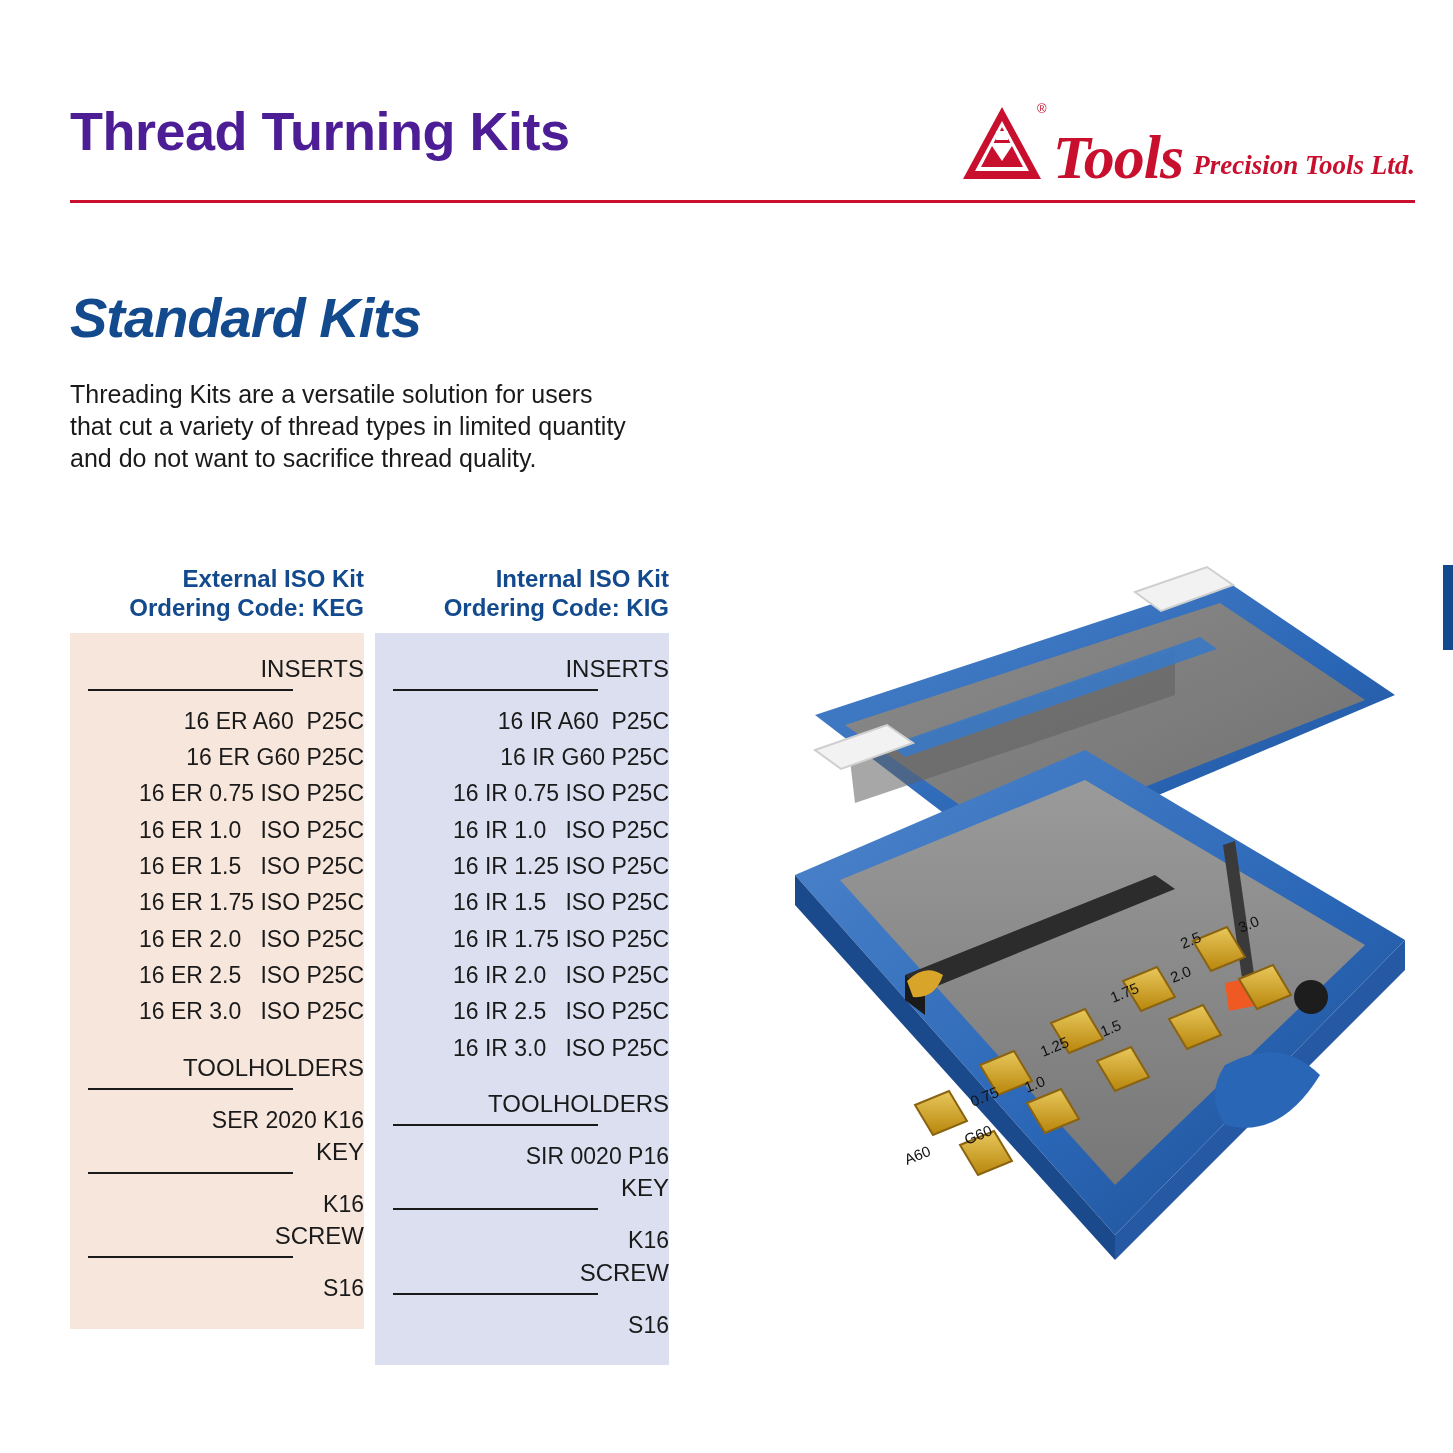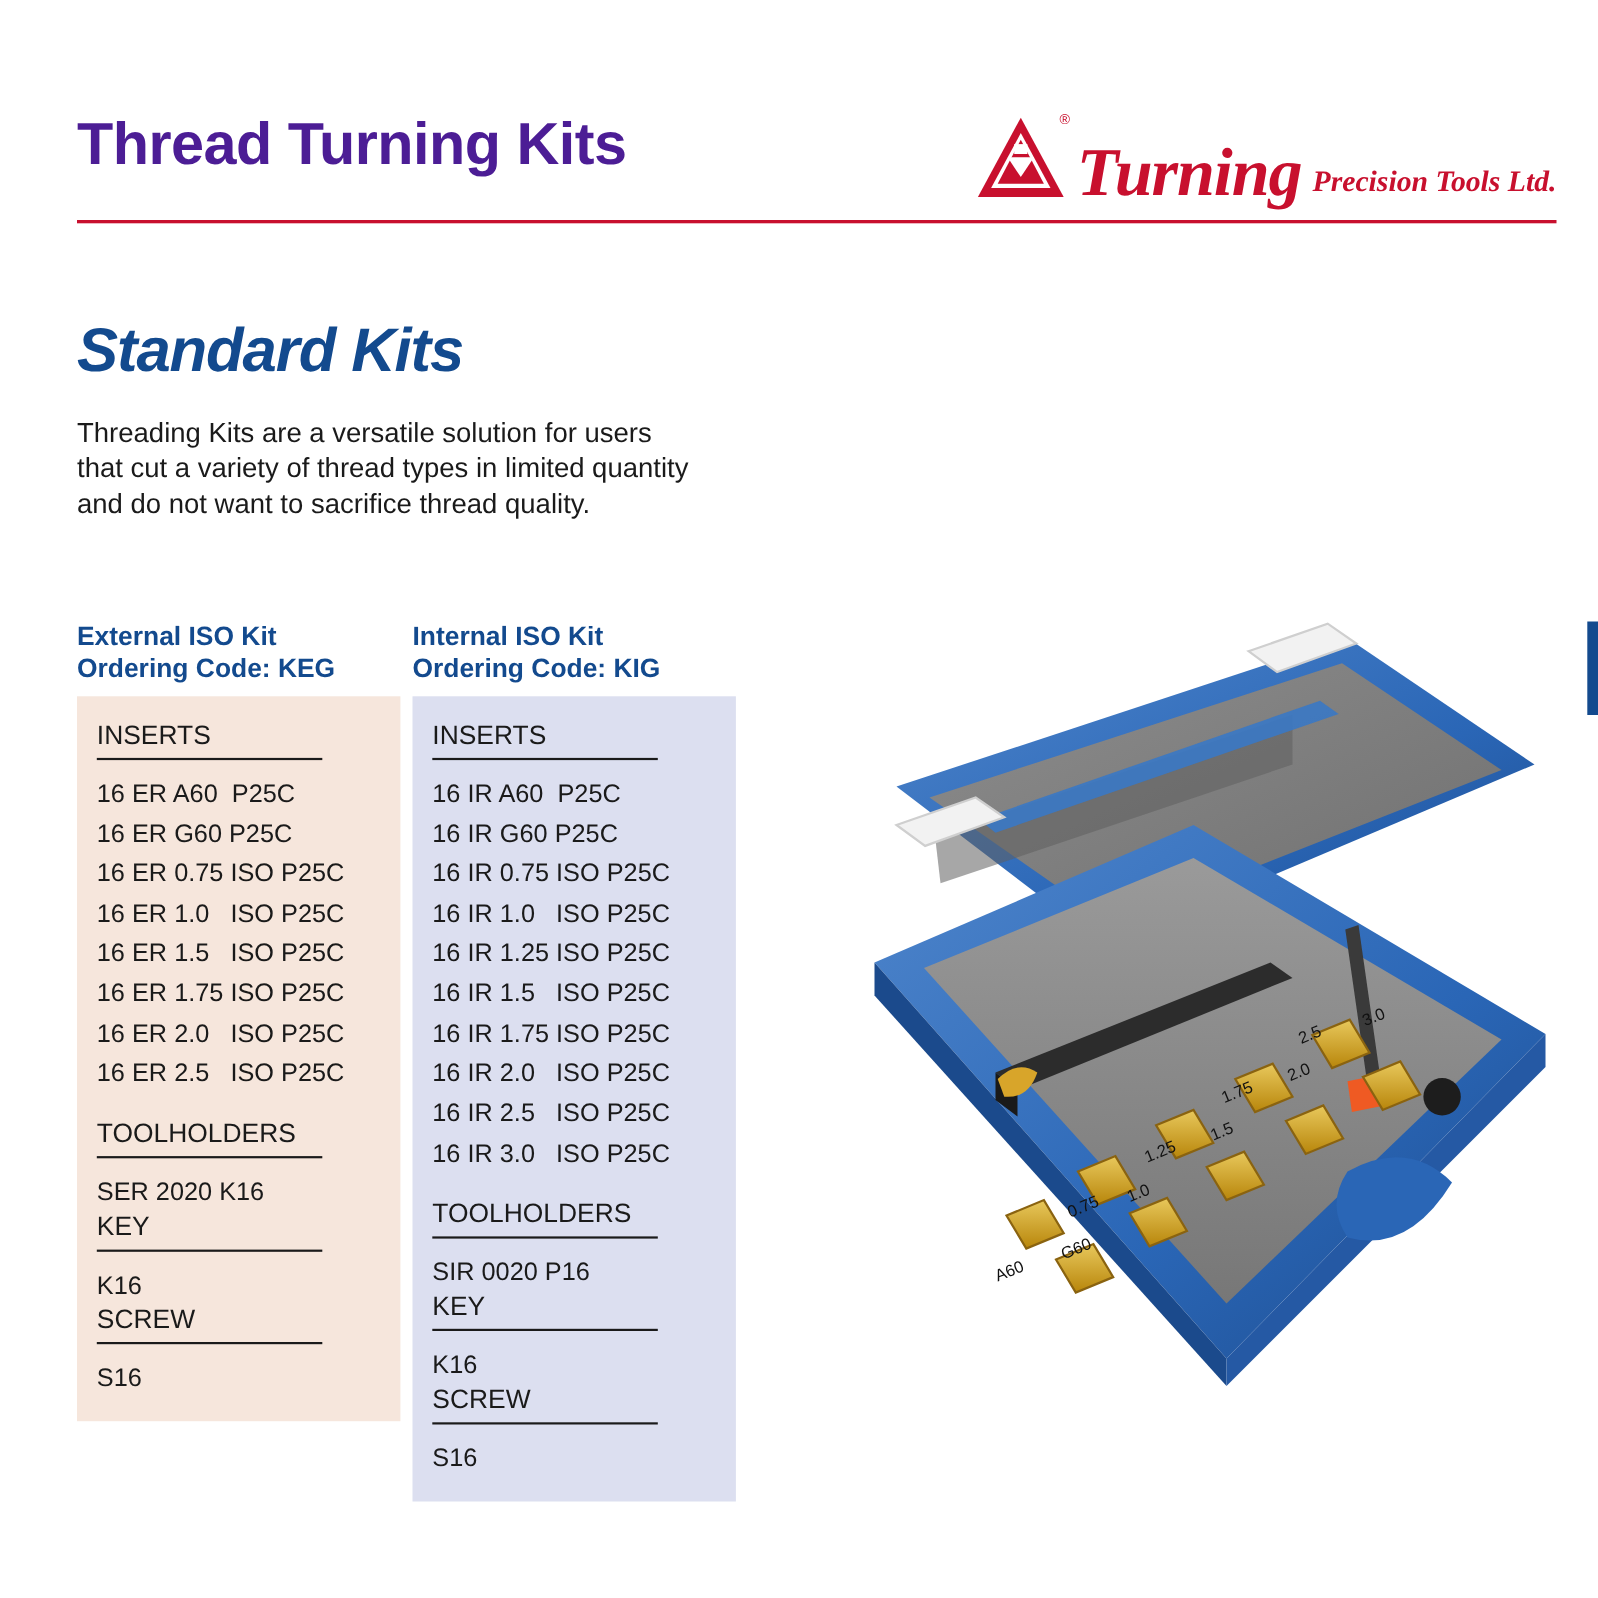--- a/index.html
+++ b/index.html
@@ -95,20 +95,21 @@
     width: 560px;
     font-size: 25px;
     line-height: 1.28;
     color: #1a1a1a;
   }
 
   
   .kit {
     position: absolute;
     top: 565px;
+    text-align: right;
   }
   .kit-heading {
     font-size: 24px;
     font-weight: bold;
     color: #134a8e;
     line-height: 1.2;
     margin-bottom: 10px;
     white-space: pre-line;
   }
   .kit-body {
@@ -179,21 +180,21 @@
       <div class="logo-mark">
         <svg width="86" height="86" viewBox="0 0 86 86">
           <polygon points="43,6 82,78 4,78" fill="#c8102e"></polygon>
           <polygon points="43,20 70,70 16,70" fill="#ffffff"></polygon>
           <polygon points="43,26 64,66 22,66" fill="#c8102e"></polygon>
           <rect x="37" y="30" width="12" height="9" fill="#ffffff"></rect>
           <polygon points="31,42 55,42 43,60" fill="#ffffff"></polygon>
         </svg>
         <span class="logo-reg">®</span>
       </div>
-      <div class="logo-word">Turning</div>
+      <div class="logo-word">Tools</div>
       <div class="logo-sub">Precision Tools Ltd.</div>
     </div>
 
     <div class="header-rule"></div>
   </div>
 
   <div class="section-title">Standard Kits</div>
   <div class="intro">Threading Kits are a versatile solution for users that cut a variety of thread types in limited quantity and do not want to sacrifice thread quality.</div>
 
   <div class="kit kit-external">
@@ -204,20 +205,21 @@
       <div class="group-label">INSERTS</div>
       <div class="rule"></div>
       <div class="row">16 ER A60  P25C</div>
       <div class="row">16 ER G60 P25C</div>
       <div class="row">16 ER 0.75 ISO P25C</div>
       <div class="row">16 ER 1.0   ISO P25C</div>
       <div class="row">16 ER 1.5   ISO P25C</div>
       <div class="row">16 ER 1.75 ISO P25C</div>
       <div class="row">16 ER 2.0   ISO P25C</div>
       <div class="row">16 ER 2.5   ISO P25C</div>
+      <div class="row">16 ER 3.0   ISO P25C</div>
 
       <div class="spacer"></div>
       <div class="group-label">TOOLHOLDERS</div>
       <div class="rule"></div>
       <div class="row">SER 2020 K16</div>
 
       <div class="group-label">KEY</div>
       <div class="rule"></div>
       <div class="row">K16</div>
 

